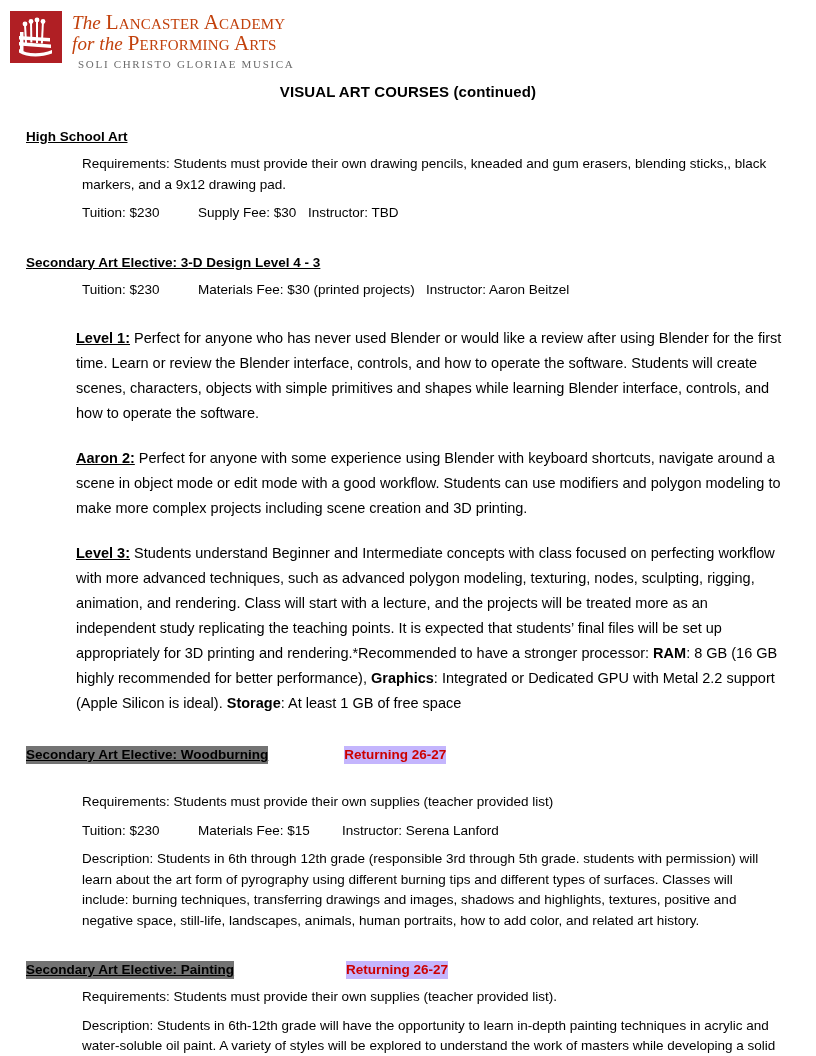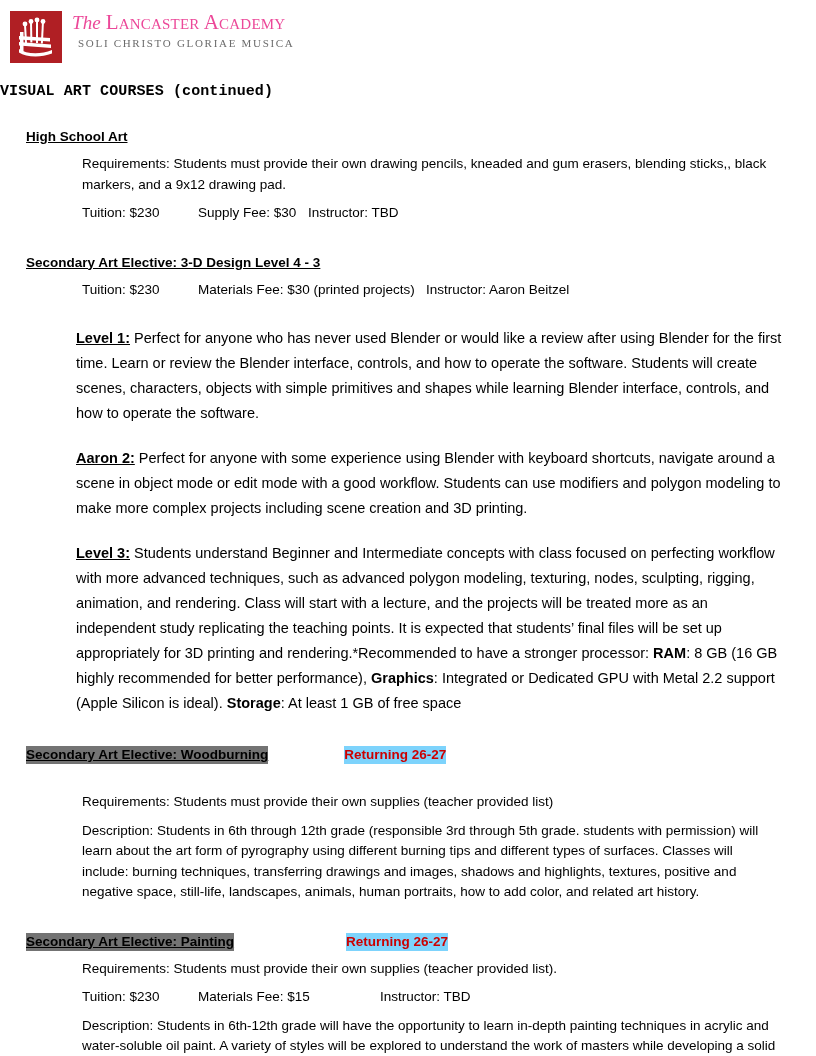--- a/index.html
+++ b/index.html
@@ -39,21 +39,21 @@
   .brand-text {
     display: flex;
     flex-direction: column;
     justify-content: flex-start;
     padding-top: 1px;
   }
   .brand-line1, .brand-line2 {
     font-family: "Liberation Serif", serif;
     font-size: 19px;
     line-height: 21px;
-    color: #ec4899;
+    color: #c2410c;
     white-space: nowrap;
     letter-spacing: 0.1px;
   }
   .brand-line1 .ital, .brand-line2 .ital {
     font-style: italic;
     font-size: 19px;
   }
   .brand-line1 .smcp, .brand-line2 .smcp {
     font-variant: small-caps;
     font-size: 21px;
@@ -75,26 +75,25 @@
     line-height: 36px;
     color: #000;
     white-space: nowrap;
     margin-left: 6px;
     padding-top: 13px;
     letter-spacing: -0.2px;
   }
 
   
   .section-title {
-    text-align: left;
+    text-align: center;
     font-size: 15px;
     font-weight: bold;
     margin: 13px 0 0 0;
     letter-spacing: 0.1px;
-    font-family: Liberation Mono, monospace;
   }
 
   
   .doc-body {
     padding: 0 26px 0 26px;
     box-sizing: border-box;
   }
   .course { margin: 0; }
   .course-title {
     font-size: 13.5px;
@@ -108,21 +107,21 @@
   .course-head-row {
     display: block;
     line-height: 20px;
     white-space: nowrap;
   }
   .hl { background: #737373; }
   .returning {
     color: #cc0000;
     font-weight: bold;
     font-size: 13.5px;
-    background: #7dd3fc;
+    background: #c4b5fd;
     text-decoration: none;
     display: inline-block;
     line-height: 18px;
   }
   .spacer-inline { display: inline-block; }
 
   .indent {
     margin-left: 48px;
   }
   .line {
@@ -171,20 +170,23 @@
           <path d="M10 21 L10 41 L13.5 41 L13.5 21 Z"></path>
           <path d="M9 38 C16 43, 30 44, 42 39 L42 42.5 C30 47, 16 46, 9 41.5 Z"></path>
         </g>
       </svg>
     </div>
     <div>
       <div class="brand-text">
         <div class="brand-line1">
           <span class="ital">The </span><span class="smcp">Lancaster Academy</span>
         </div>
+        <div class="brand-line2">
+          <span class="ital">for the </span><span class="smcp">Performing Arts</span>
+        </div>
       </div>
       <div class="brand-motto">SOLI CHRISTO GLORIAE MUSICA</div>
     </div>
   </div>
 </div>
 
 <div class="section-title">VISUAL ART COURSES (continued)</div>
 
 <div class="doc-body">
 
@@ -229,32 +231,32 @@
 
   <div class="gap-26"></div>
 
   <div class="course">
     <div class="course-head-row">
       <span class="course-title hl">Secondary Art Elective: Woodburning</span><span class="spacer-inline" style="width:76px">&nbsp;</span><span class="returning">Returning 26-27</span>
     </div>
     <div class="gap-20"></div>
     <div class="indent">
       <div class="line">Requirements: Students must provide their own supplies (teacher provided list)</div>
+      <div class="line">
+        <span class="tab-wide" style="width:116px">Tuition: $230</span><span class="tab-wide" style="width:144px">Materials Fee: $15</span><span>Instructor: Serena Lanford</span>
+      </div>
       <div class="line">Description: Students in 6th through 12th grade  (responsible 3rd through 5th grade. students with permission) will learn about the art form of pyrography using different burning tips and different types of surfaces. Classes will include: burning techniques, transferring drawings and images, shadows and highlights, textures, positive and negative space, still-life, landscapes, animals, human portraits, how to add color, and related art history.</div>
     </div>
   </div>
 
   <div class="gap-20"></div>
 
   <div class="course">
     <div class="course-head-row">
       <span class="course-title hl">Secondary Art Elective: Painting</span><span class="spacer-inline" style="width:112px">&nbsp;</span><span class="returning">Returning 26-27</span>
     </div>
     <div class="indent">
       <div class="line">Requirements: Students must provide their own supplies (teacher provided list).</div>
-      <div class="line">
-        <span class="tab-wide" style="width:116px">Tuition: $230</span><span class="tab-wide" style="width:182px">Materials Fee: $15</span><span>Instructor: TBD</span>
-      </div>
       <div class="line">Description: Students in 6th-12th grade will have the opportunity to learn in-depth painting techniques in acrylic and water-soluble oil paint. A variety of styles will be explored to understand the work of masters while developing a solid approach to painting personal works.</div>
     </div>
   </div>
 
 </div>
 
 </body></html>

